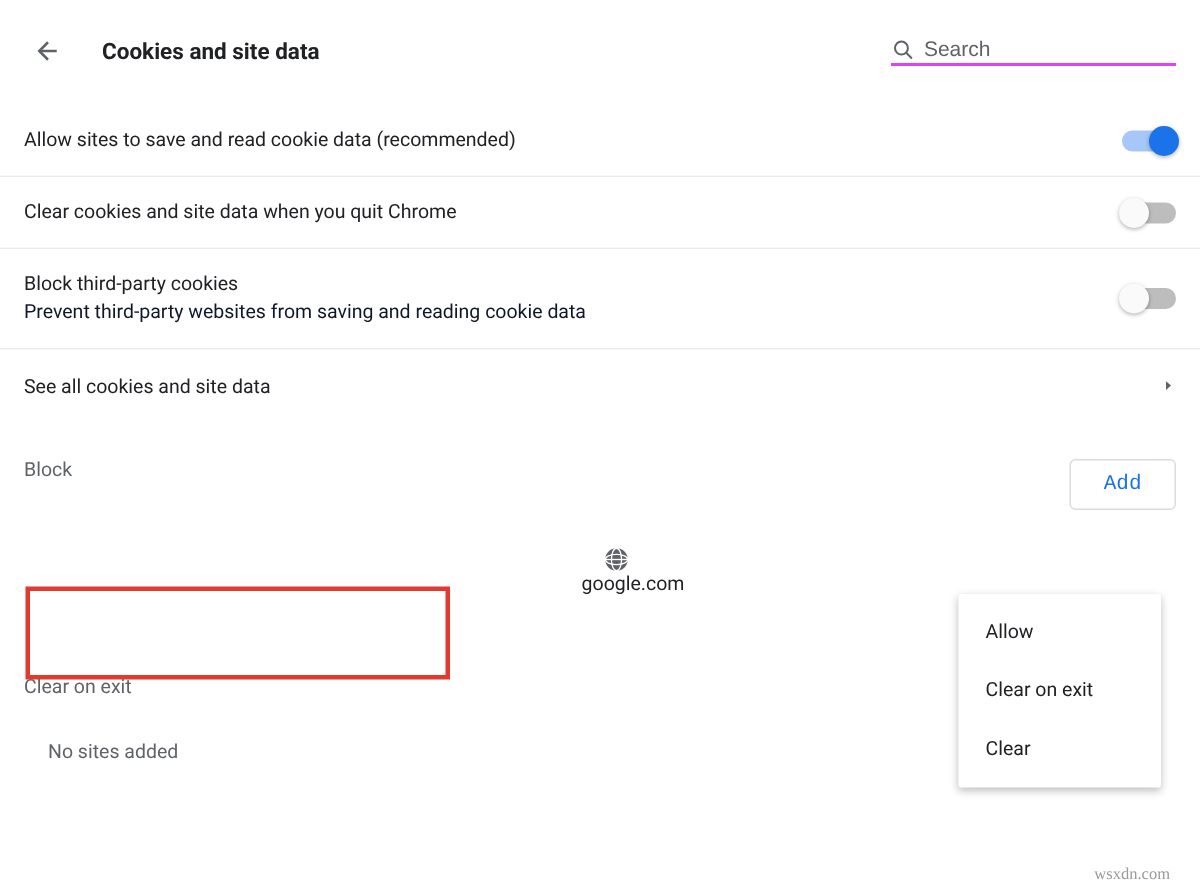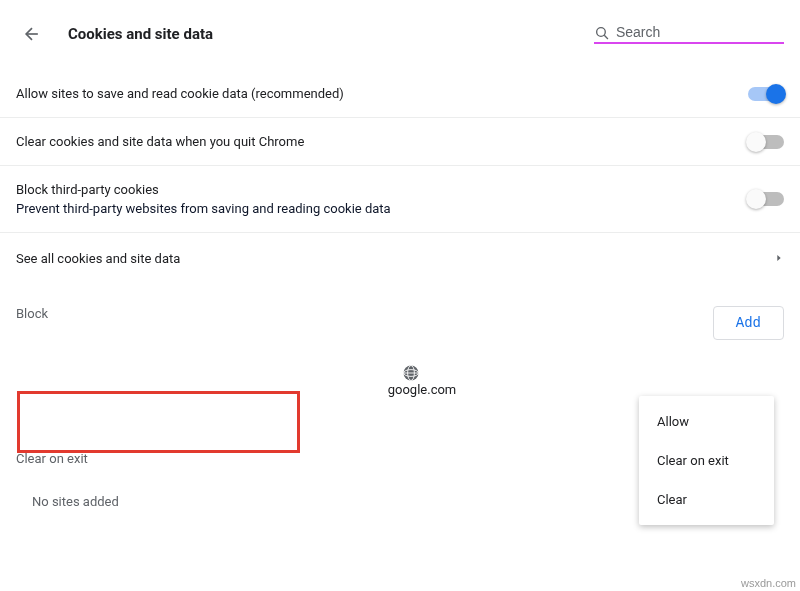--- a/index.html
+++ b/index.html
@@ -150,25 +150,25 @@
     }
     .menu-item {
       padding: 12px 18px;
       font-size: 13px;
       color: #202124;
       cursor: pointer;
     }
     .menu-item.hover { background: #eceded; }
     .watermark {
       position: absolute;
-      right: 4px;
+      right: 20px;
       bottom: 2px;
       font-size: 11px;
       color: #9a9a9a;
-      font-family: Liberation Sans, sans-serif;
+      font-family: Liberation Serif, serif;
     }
   </style>
 </head>
 <body>
 
 <div class="header">
   <div class="back-btn">
     <svg width="20" height="20" viewBox="0 0 24 24" fill="none" stroke="currentColor" stroke-width="2">
         <path d="M19 12H5"></path>
         <path d="M12 19l-7-7 7-7"></path>

